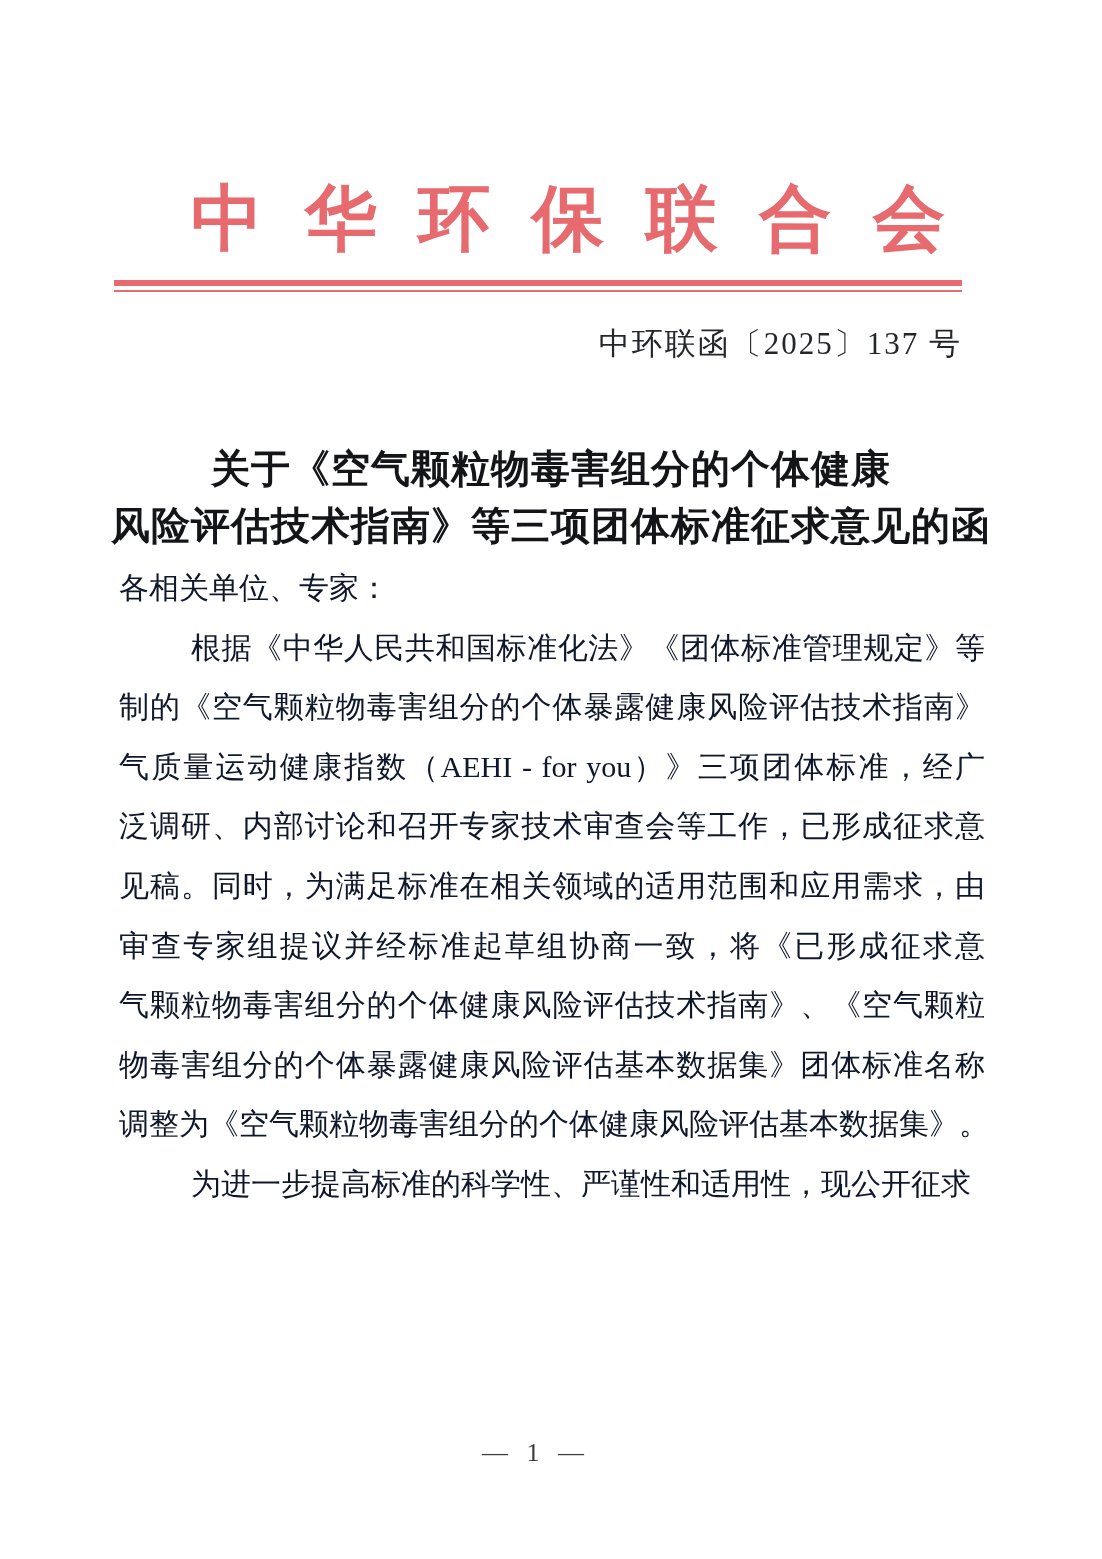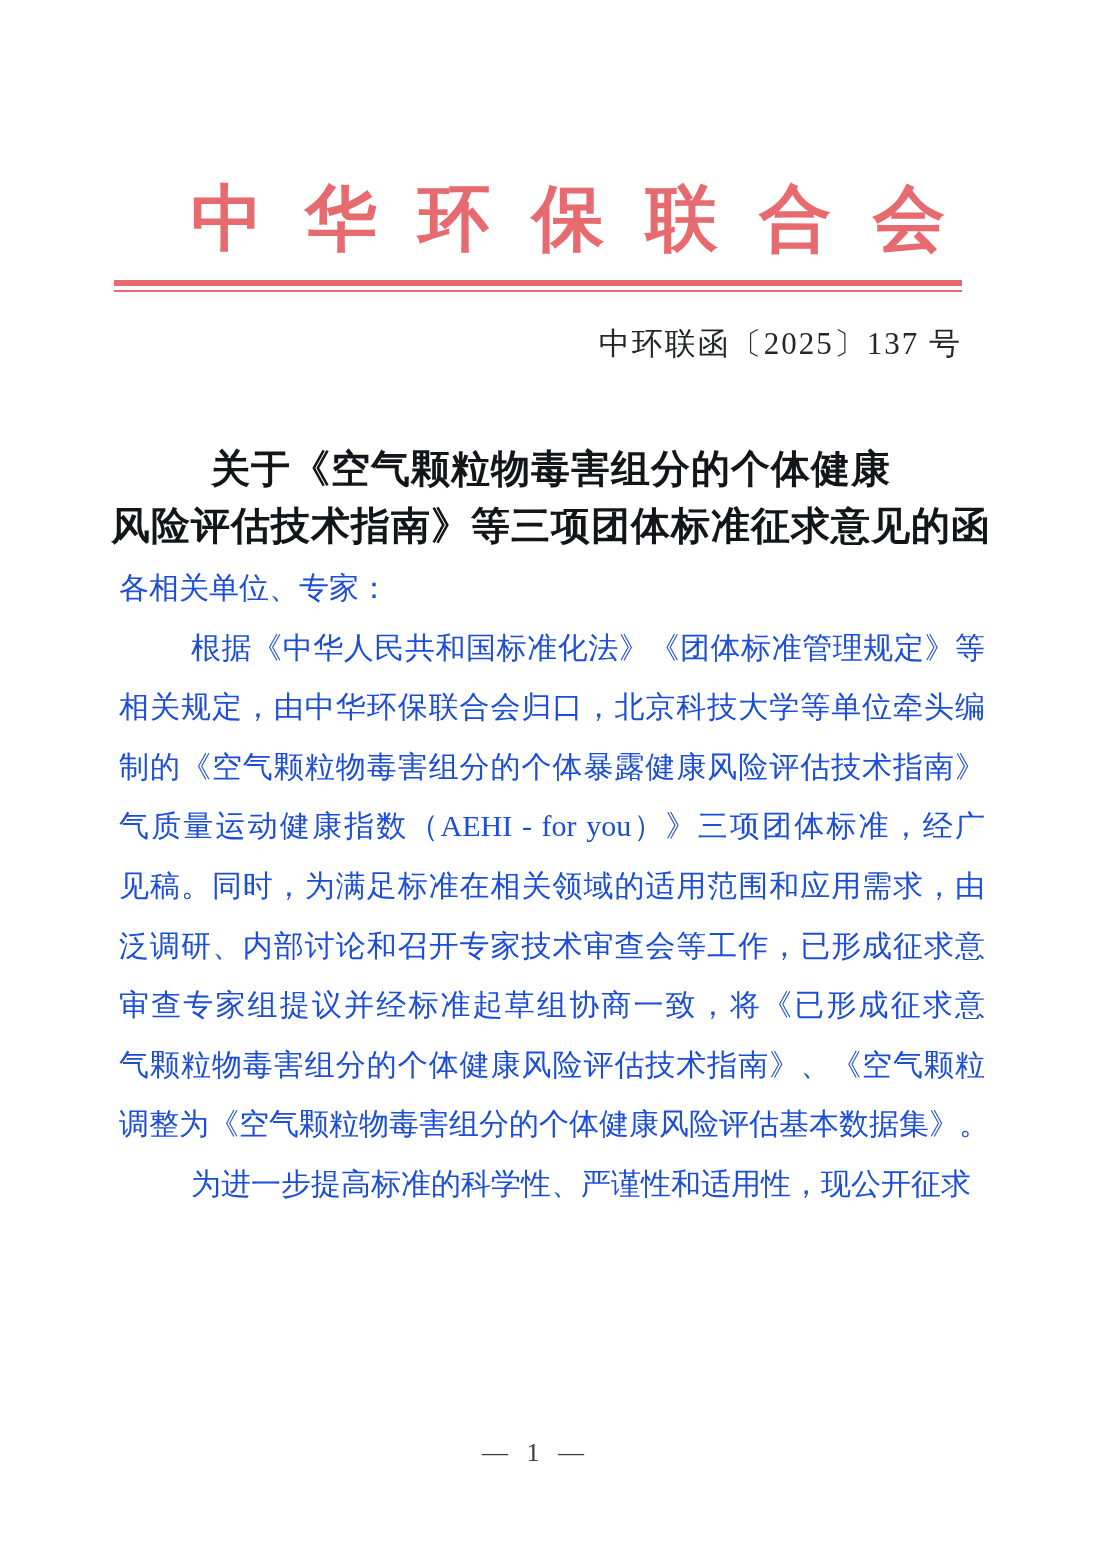--- a/index.html
+++ b/index.html
@@ -73,21 +73,21 @@
     letter-spacing: 1px;
     margin-top: 8px;
   }
   
   .body-block {
     position: absolute;
     top: 558px;
     left: 119px;
     width: 866px;
     font-size: 30px;
-    color: #1d4ed8;
+    color: #0f172a;
   }
   .bodyline {
     height: 59.6px;
     line-height: 59.6px;
     text-align: justify;
     text-align-last: justify;
     white-space: nowrap;
   }
   .bodyline.salutation,
   .bodyline.noj {
@@ -125,26 +125,26 @@
   <div class="doc-number">中环联函〔2025〕137 号</div>
 
   <div class="doc-title">
     <div>关于《空气颗粒物毒害组分的个体健康</div>
     <div>风险评估技术指南》等三项团体标准征求意见的函</div>
   </div>
 
   <div class="body-block">
     <div class="bodyline salutation">各相关单位、专家：</div>
     <div class="bodyline indent">根据《中华人民共和国标准化法》《团体标准管理规定》等</div>
-    <div class="bodyline">相关规定，由中华环保联合会归口，北京科技大学等单位牵头编</div>
     <div class="bodyline">制的《空气颗粒物毒害组分的个体暴露健康风险评估技术指南》</div>
     <div class="bodyline">气质量运动健康指数（AEHI - for you）》三项团体标准，经广</div>
+    <div class="bodyline">泛调研、内部讨论和召开专家技术审查会等工作，已形成征求意</div>
     <div class="bodyline">见稿。同时，为满足标准在相关领域的适用范围和应用需求，由</div>
-    <div class="bodyline">泛调研、内部讨论和召开专家技术审查会等工作，已形成征求意</div>
     <div class="bodyline">审查专家组提议并经标准起草组协商一致，将《已形成征求意</div>
     <div class="bodyline">气颗粒物毒害组分的个体健康风险评估技术指南》、《空气颗粒</div>
+    <div class="bodyline">物毒害组分的个体暴露健康风险评估基本数据集》团体标准名称</div>
     <div class="bodyline">调整为《空气颗粒物毒害组分的个体健康风险评估基本数据集》。</div>
     <div class="bodyline indent noj">为进一步提高标准的科学性、严谨性和适用性，现公开征求</div>
   </div>
 
   <div class="page-footer">— 1 —</div>
 
 </div>
 
 </body></html>

